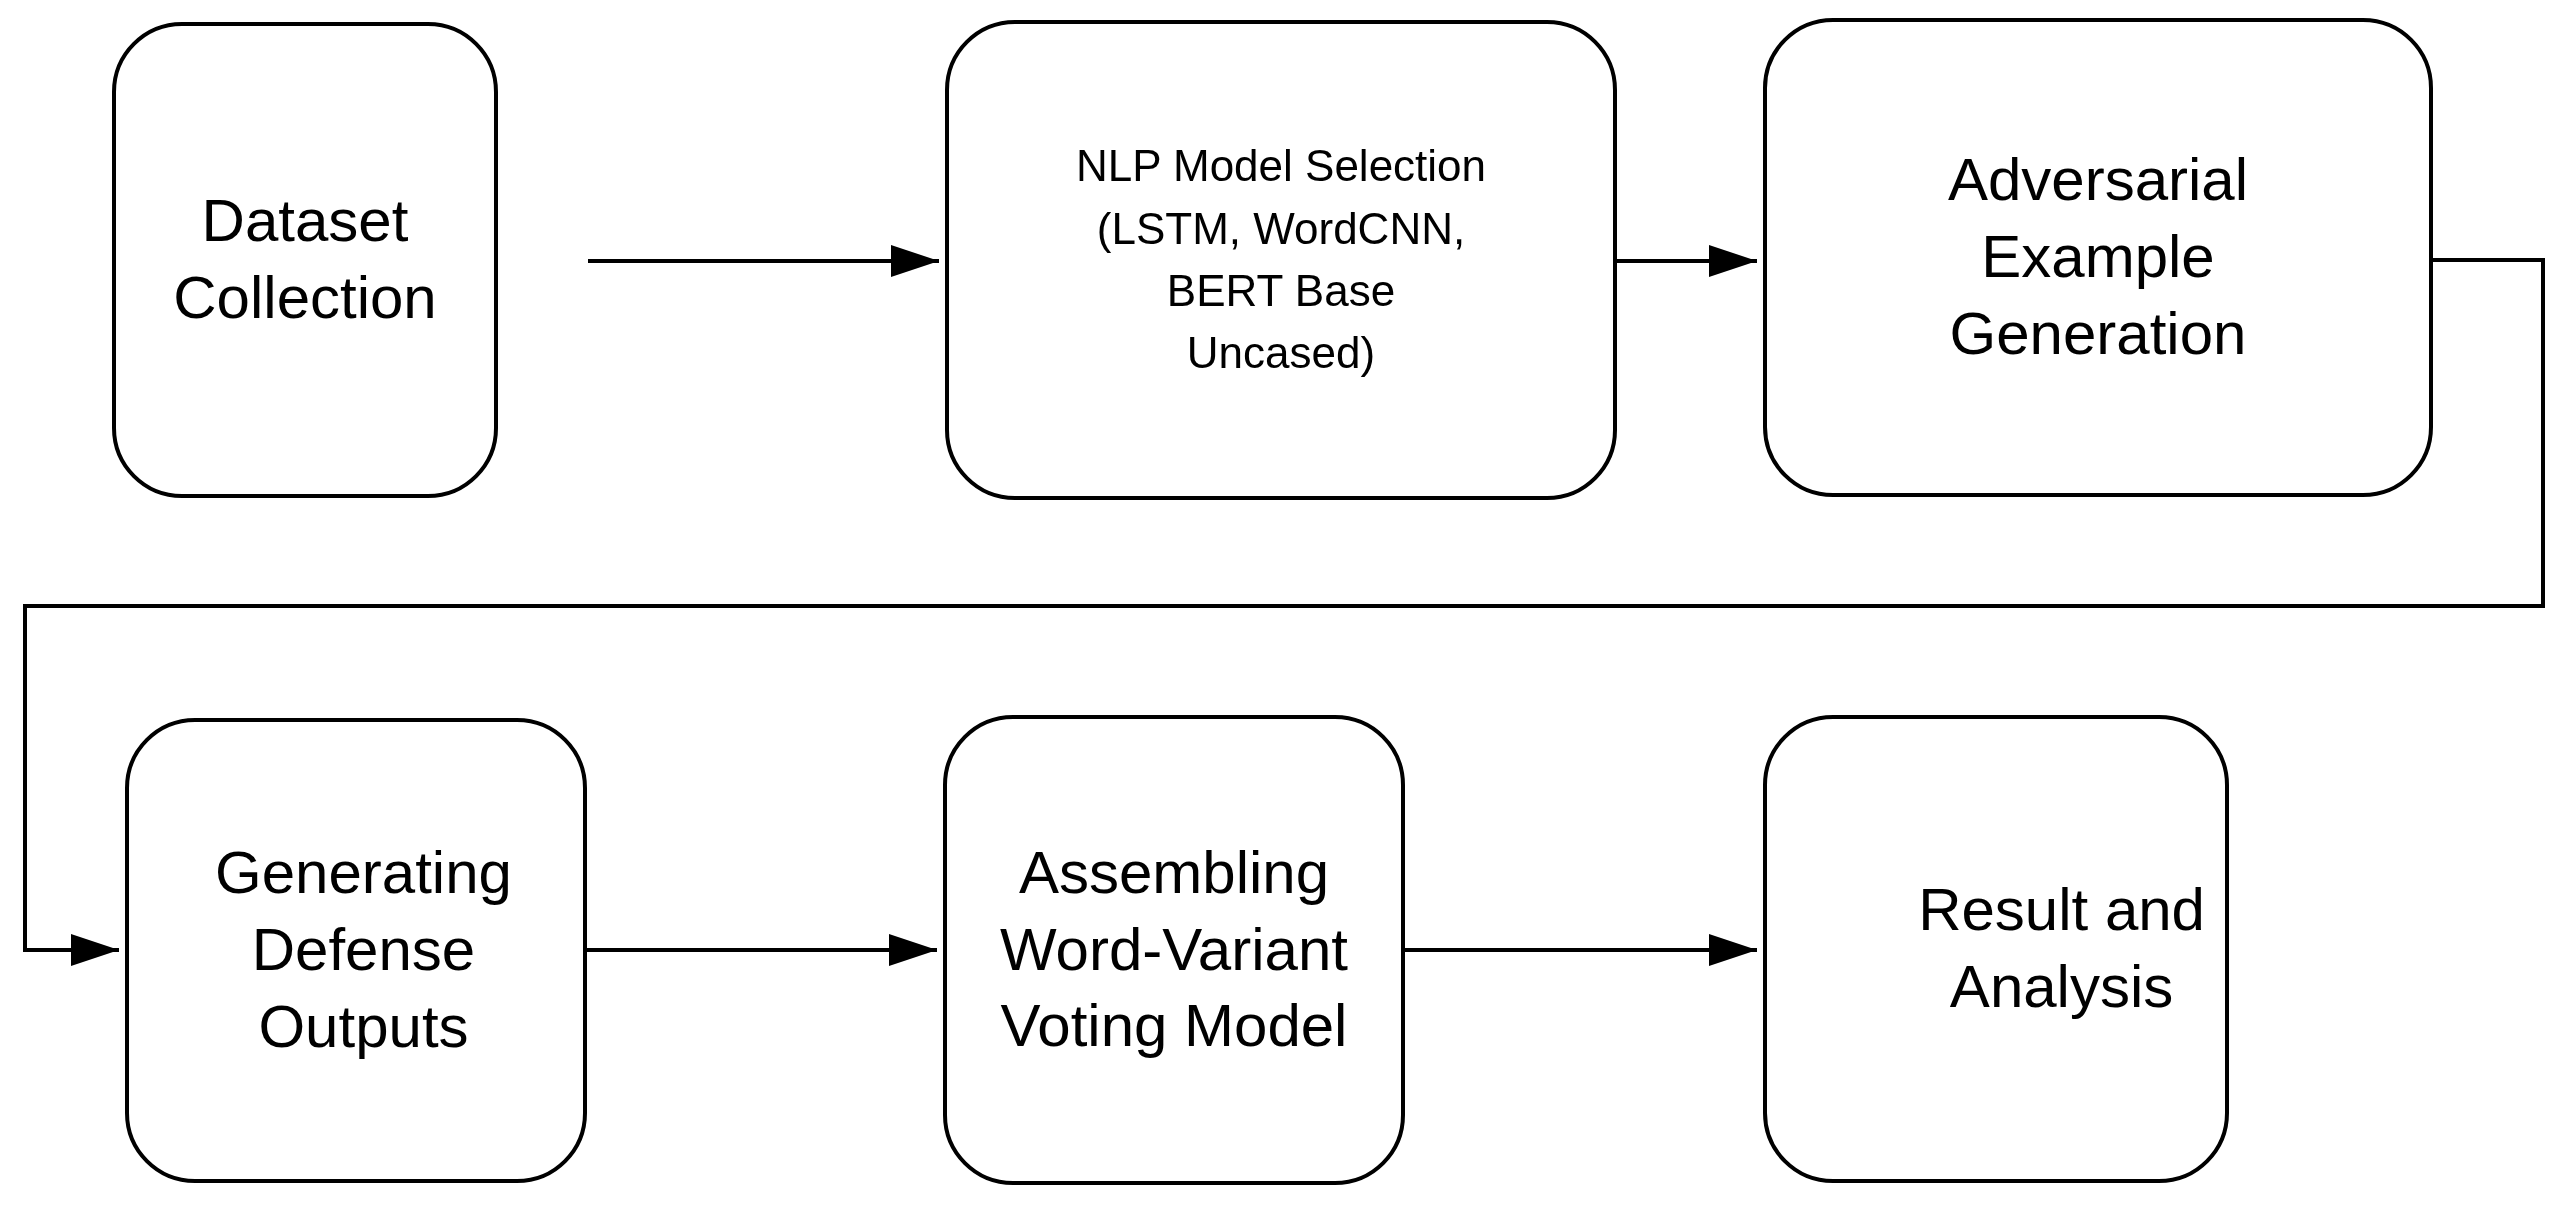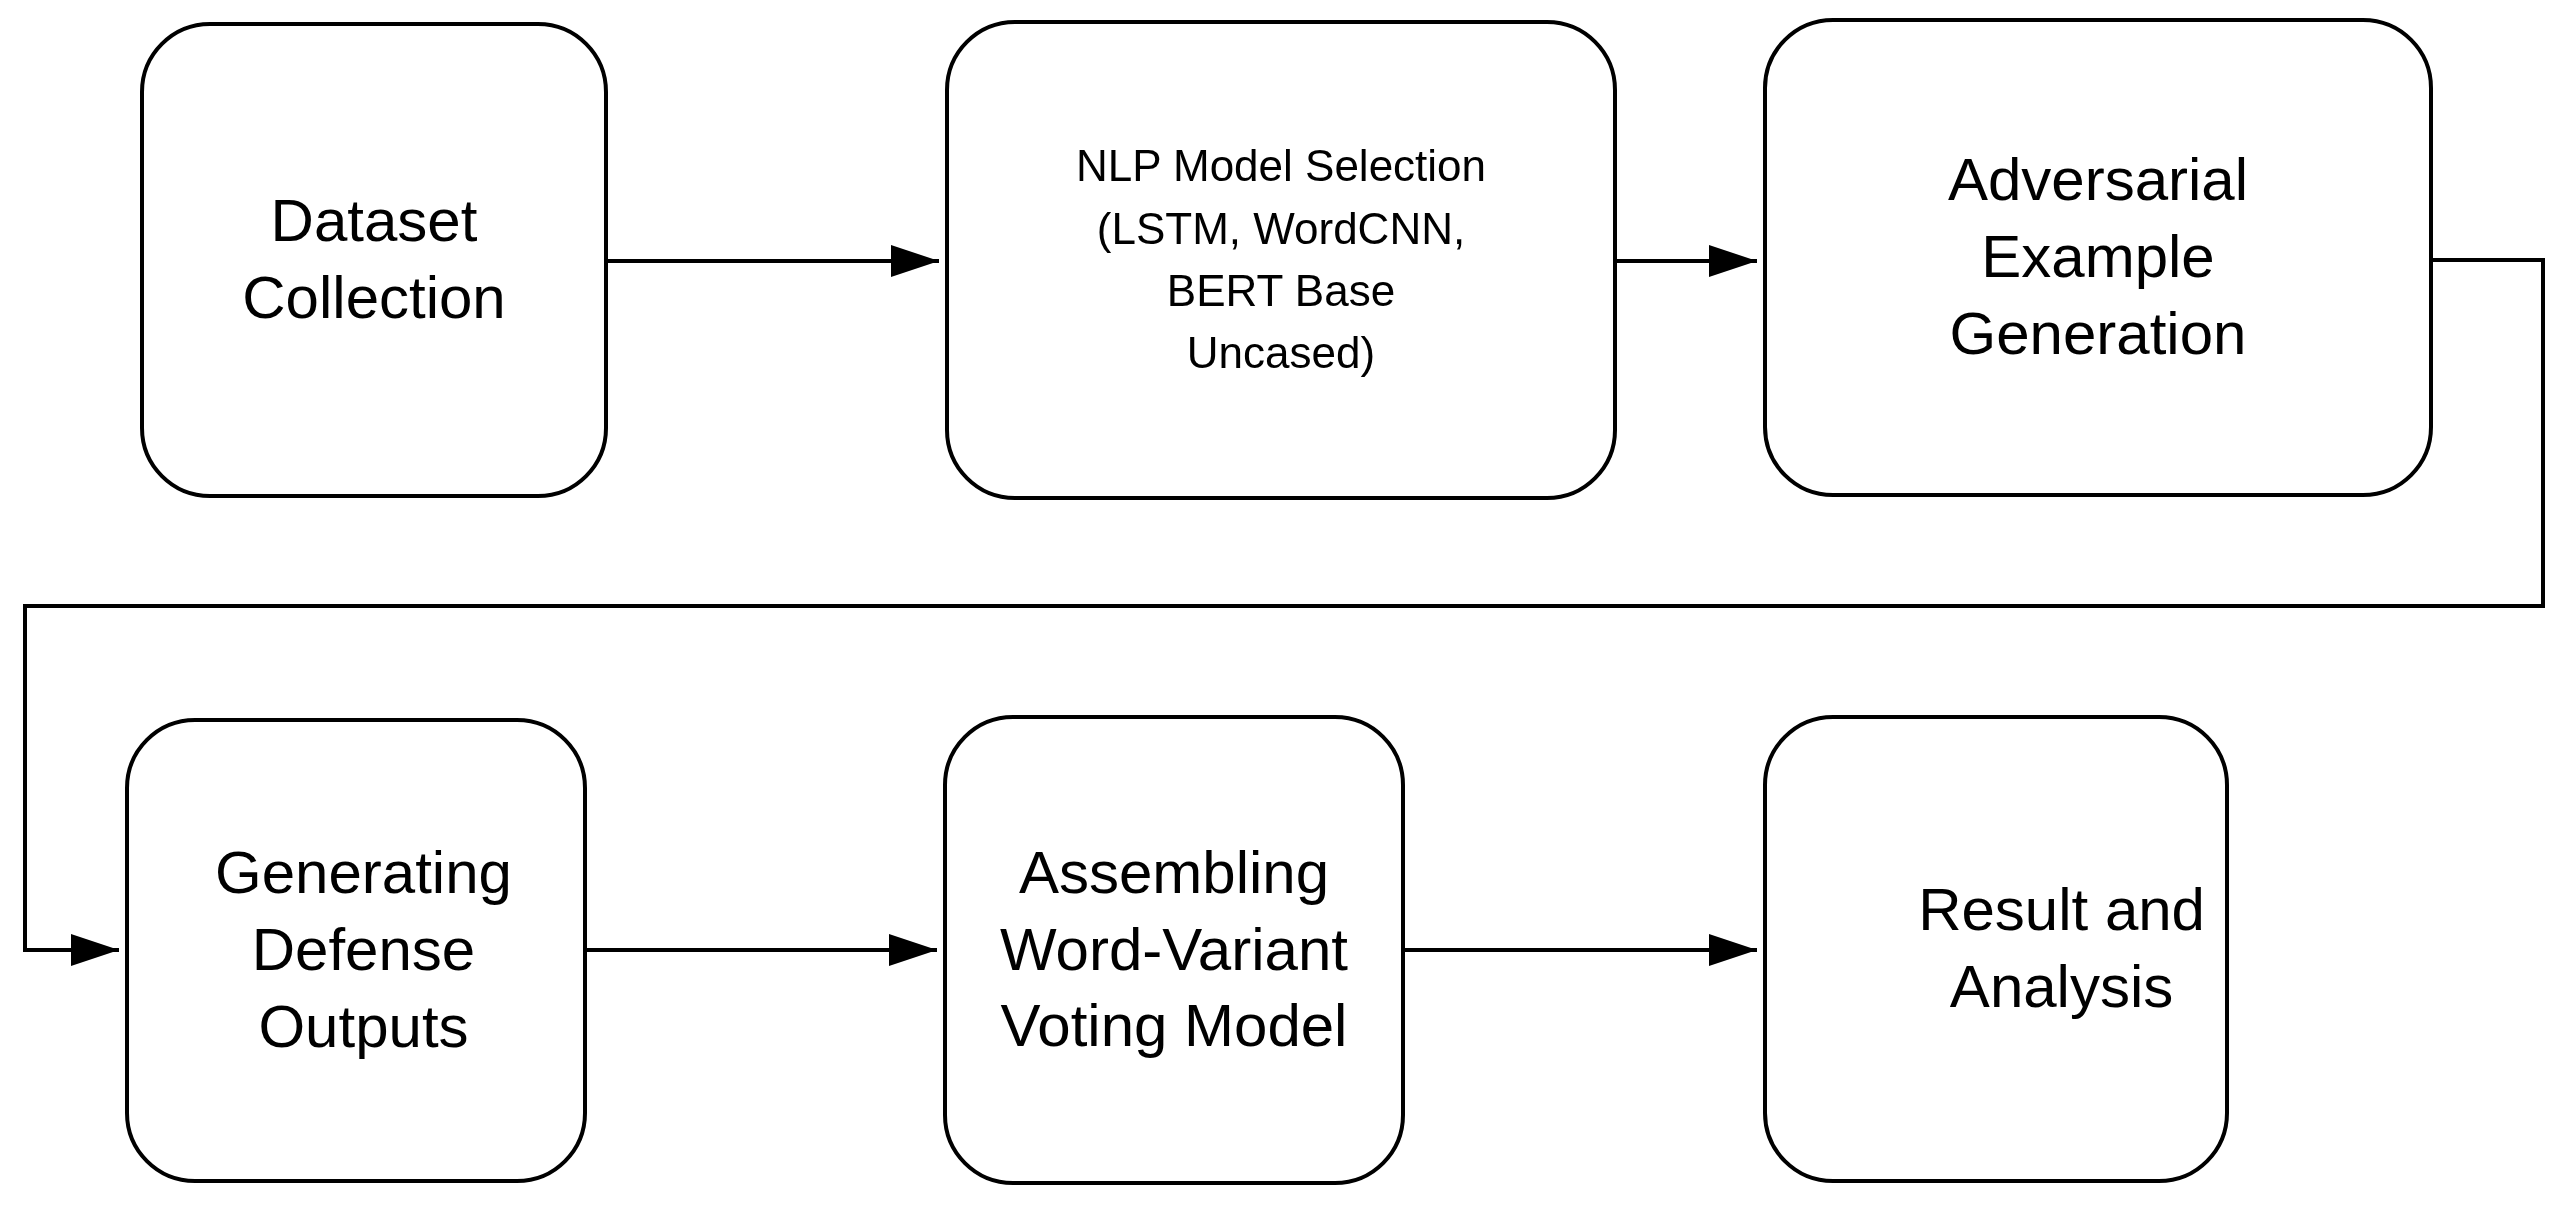--- a/index.html
+++ b/index.html
@@ -42,21 +42,21 @@
     font-size: 60px;
     line-height: 1.28;
     white-space: pre-line;
     padding: 10px 20px;
   }
   .node.small {
     font-size: 44px;
     line-height: 1.42;
   }
   
-  .n1 { left: 140px;  top: 22px;  width: 468px; height: 476px; }
+  .n1 { left: 112px;  top: 22px;  width: 386px; height: 476px; }
   .n2 { left: 945px;  top: 20px;  width: 672px; height: 480px; }
   .n3 { left: 1763px; top: 18px;  width: 670px; height: 479px; }
   
   .n4 { left: 125px;  top: 718px; width: 462px; height: 465px; padding-left: 35px; }
   .n5 { left: 943px;  top: 715px; width: 462px; height: 470px; }
   .n6 { left: 1763px; top: 715px; width: 466px; height: 468px; justify-content: flex-end; }
 </style>
 </head>
 <body>
 

